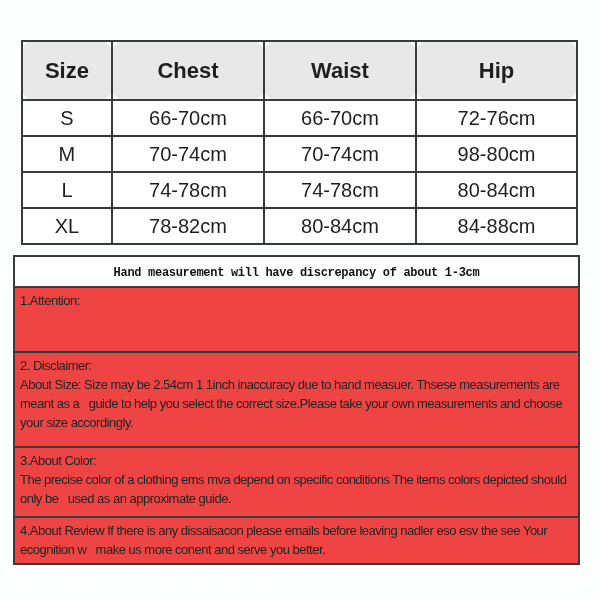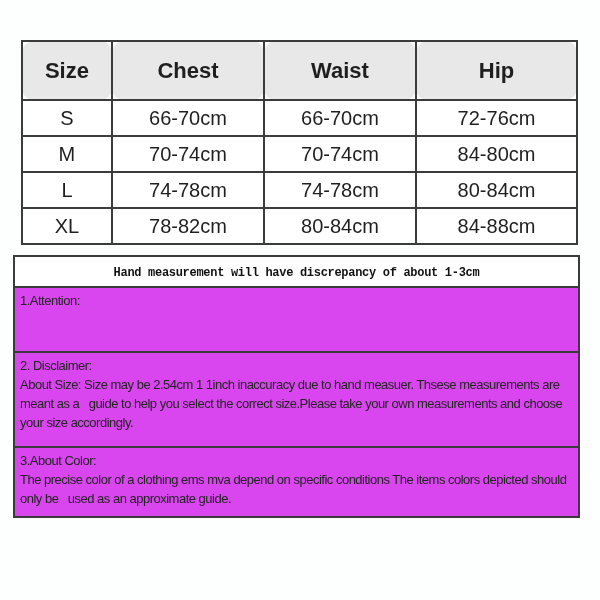--- a/index.html
+++ b/index.html
@@ -35,21 +35,21 @@
     border:2px solid var(--border);box-sizing:border-box;background:#fff;
     display:flex;align-items:center;justify-content:center;
     font-family:"Liberation Mono", monospace;font-weight:bold;
     font-size:12px;color:#111;
   }
   .band1{top:236px;height:21px;letter-spacing:1px;margin-top:20px;}
   .band2{top:255px;height:36px;letter-spacing:-0.3px;}
   
   .notes{position:absolute;left:13px;top:286px;width:567px;}
   .note{
-    border:2px solid var(--border);box-sizing:border-box;background:#d946ef;
+    border:2px solid var(--border);box-sizing:border-box;background:#ef4444;
     padding:3px 5px 0 5px;
   }
   .note + .note{margin-top:-2px;}
   .note-title,.note-body{
     font-size:13px;line-height:19px;letter-spacing:-0.5px;
     white-space:pre-wrap;color:#242424;
   }
   .note-1{min-height:67px;}
   .note-2{min-height:97px;}
   .note-3{min-height:72px;}
@@ -77,21 +77,21 @@
     <tr>
       <td>S</td>
       <td>66-70cm</td>
       <td>66-70cm</td>
       <td>72-76cm</td>
     </tr>
     <tr>
       <td>M</td>
       <td>70-74cm</td>
       <td>70-74cm</td>
-      <td>84-80cm</td>
+      <td>98-80cm</td>
     </tr>
     <tr>
       <td>L</td>
       <td>74-78cm</td>
       <td>74-78cm</td>
       <td>80-84cm</td>
     </tr>
     <tr>
       <td>XL</td>
       <td>78-82cm</td>
@@ -109,13 +109,16 @@
     <div class="note-title">1.Attention:</div>
   </div>
   <div class="note note-2">
     <div class="note-title">2. Disclaimer:</div>
     <div class="note-body">About Size: Size may be 2.54cm 1 1inch inaccuracy due to hand measuer. Thsese measurements are meant as a   guide to help you select the correct size.Please take your own measurements and choose your size accordingly.</div>
   </div>
   <div class="note note-3">
     <div class="note-title">3.About Color:</div>
     <div class="note-body">The precise color of a clothing ems mva depend on specific conditions The items colors depicted should only be   used as an approximate guide.</div>
   </div>
+  <div class="note note-4">
+    <div class="note-body">4.About Review If there is any dissaisacon please emails before leaving nadler eso esv the see Your ecognition w   make us more conent and serve you better.</div>
+  </div>
 </div>
 
 </body></html>

